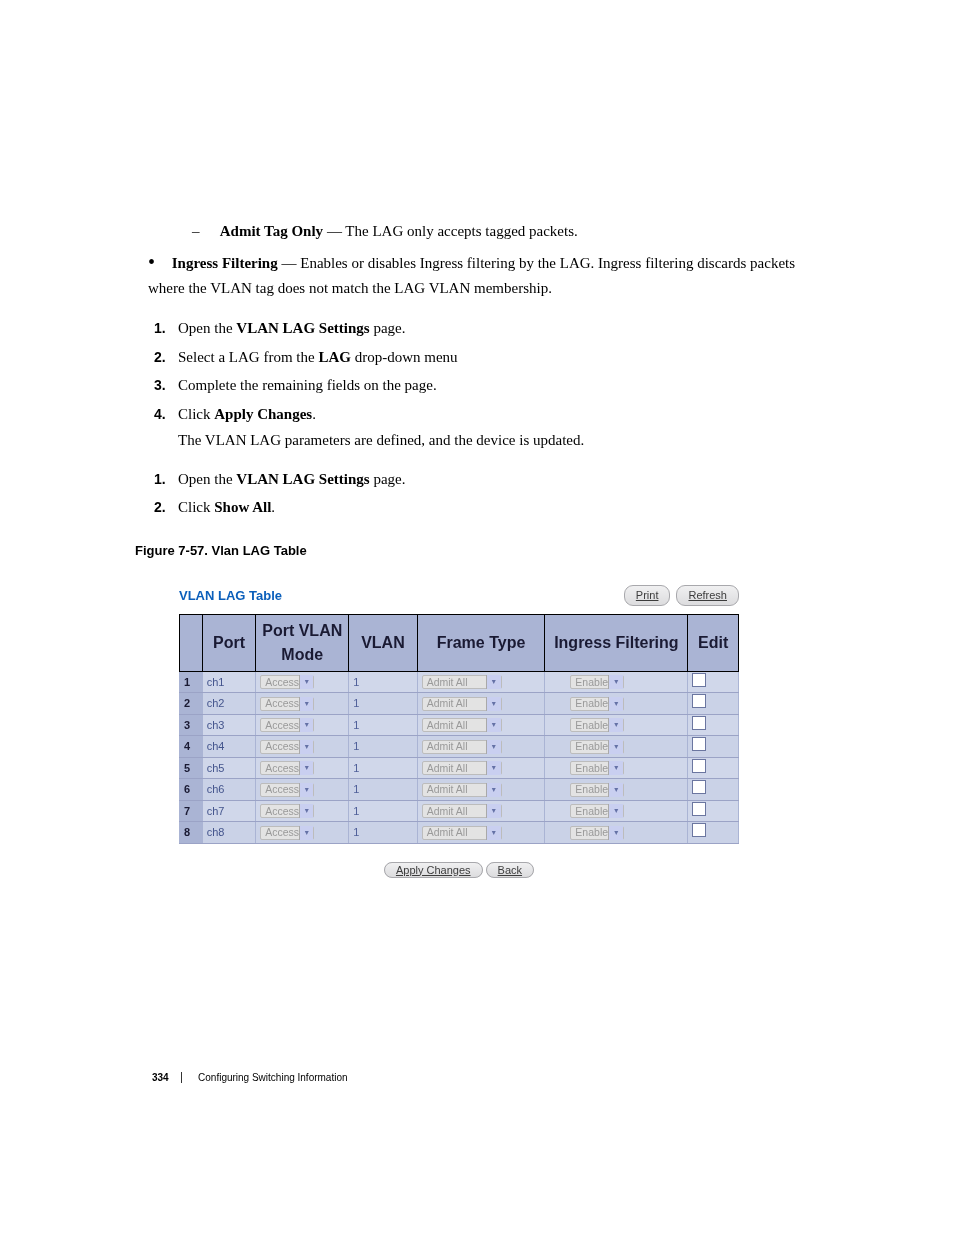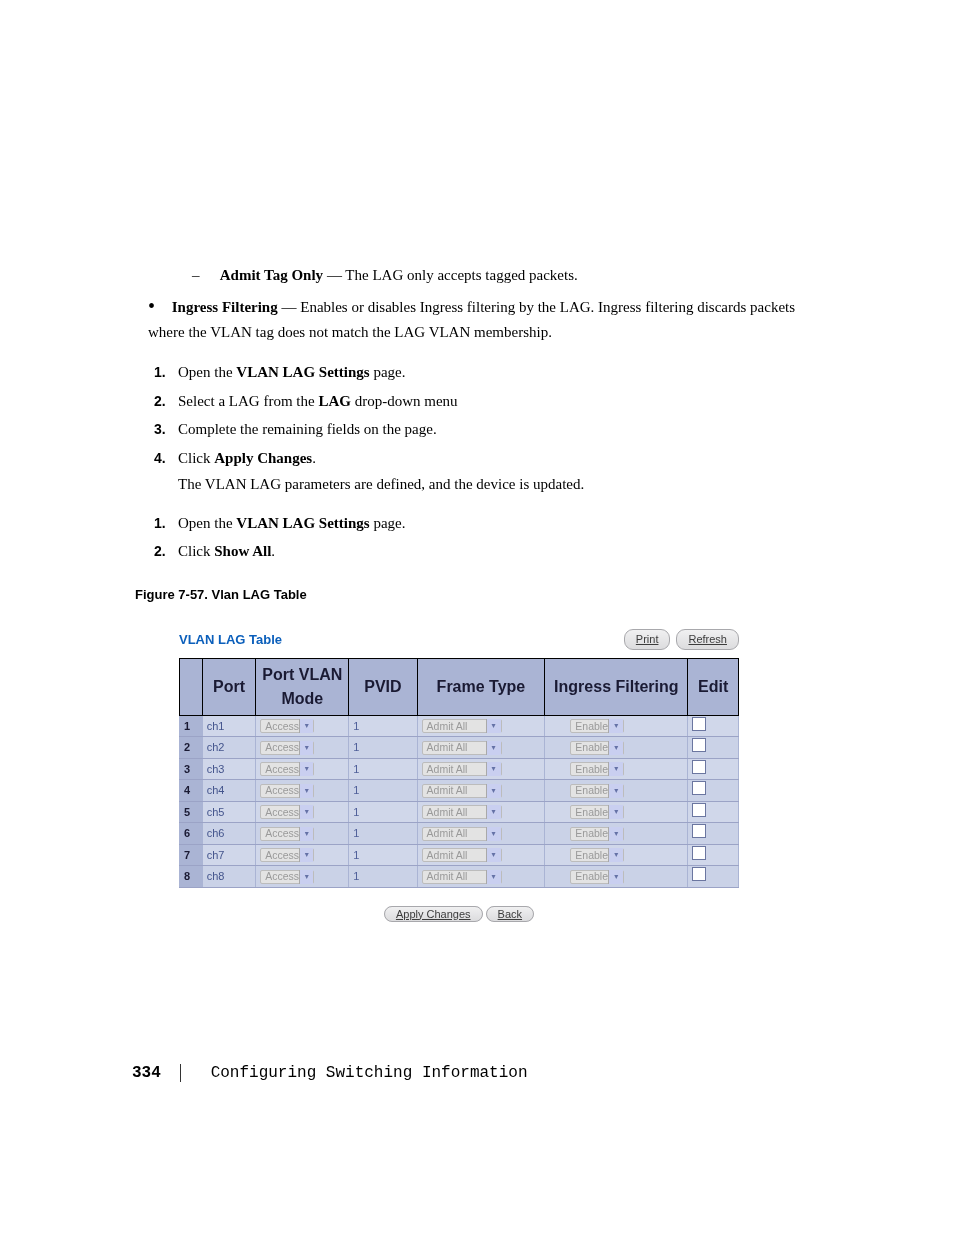--- a/index.html
+++ b/index.html
@@ -15,21 +15,21 @@
     width: 954px;
     height: 1235px;
     position: relative;
     box-sizing: border-box;
     padding: 220px 130px 0 135px;
   }
   .bullet-list {
     margin: 0 0 18px 0;
     padding-left: 35px;
   }
-  .dash-item { list-style: none; margin-bottom: 4px; margin-top: 44px; }
+  .dash-item { list-style: none; margin-bottom: 4px; }
   .dash-item::before { content: "–"; display: inline-block; width: 24px; margin-left: -8px; }
   .bullet-item { list-style: none; margin-bottom: 4px; margin-left: -22px; }
   .bullet-item::before { content: "•"; display: inline-block; width: 20px; font-size: 20px; vertical-align: -1px; }
   b { font-weight: bold; }
   .sect-heading {
     font-family: Arial, Helvetica, sans-serif;
     font-weight: bold;
     font-size: 14px;
     margin: 14px 0 6px 0;
   }
@@ -138,24 +138,24 @@
   .fake-check {
     display: inline-block;
     width: 12px; height: 12px;
     background: #fff;
     border: 1px solid #6b76a0;
   }
   .bottom-btns { text-align: center; margin-top: 18px; }
 
   .page-footer {
     position: absolute;
-    left: 132px;
+    left: 152px;
     bottom: 150px;
-    font-family: Liberation Mono, monospace;
-    font-size: 16px;
+    font-family: Liberation Sans, sans-serif;
+    font-size: 10px;
     color: #000;
   }
   .page-footer .pg { font-weight: bold; }
   .page-footer .sep { margin: 0 10px; color: #333; border-left: 1px solid #333; padding-left: 0; }
 </style>
 </head>
 <body>
 
 <div class="page">
 
@@ -202,21 +202,21 @@
         <div class="pill">Print</div>
         <div class="pill">Refresh</div>
       </div>
     </div>
     <table class="vlan">
       <thead>
         <tr>
           <th class="col-idx"></th>
           <th>Port</th>
           <th>Port VLAN Mode</th>
-          <th>PVID</th>
+          <th>VLAN</th>
           <th>Frame Type</th>
           <th>Ingress Filtering</th>
           <th>Edit</th>
         </tr>
       </thead>
       <tbody id="vlan-tbody">
           <tr>
             <td class="col-idx">1</td>
             <td class="col-port">ch1</td>
             <td class="col-mode"><span class="fake-select">

